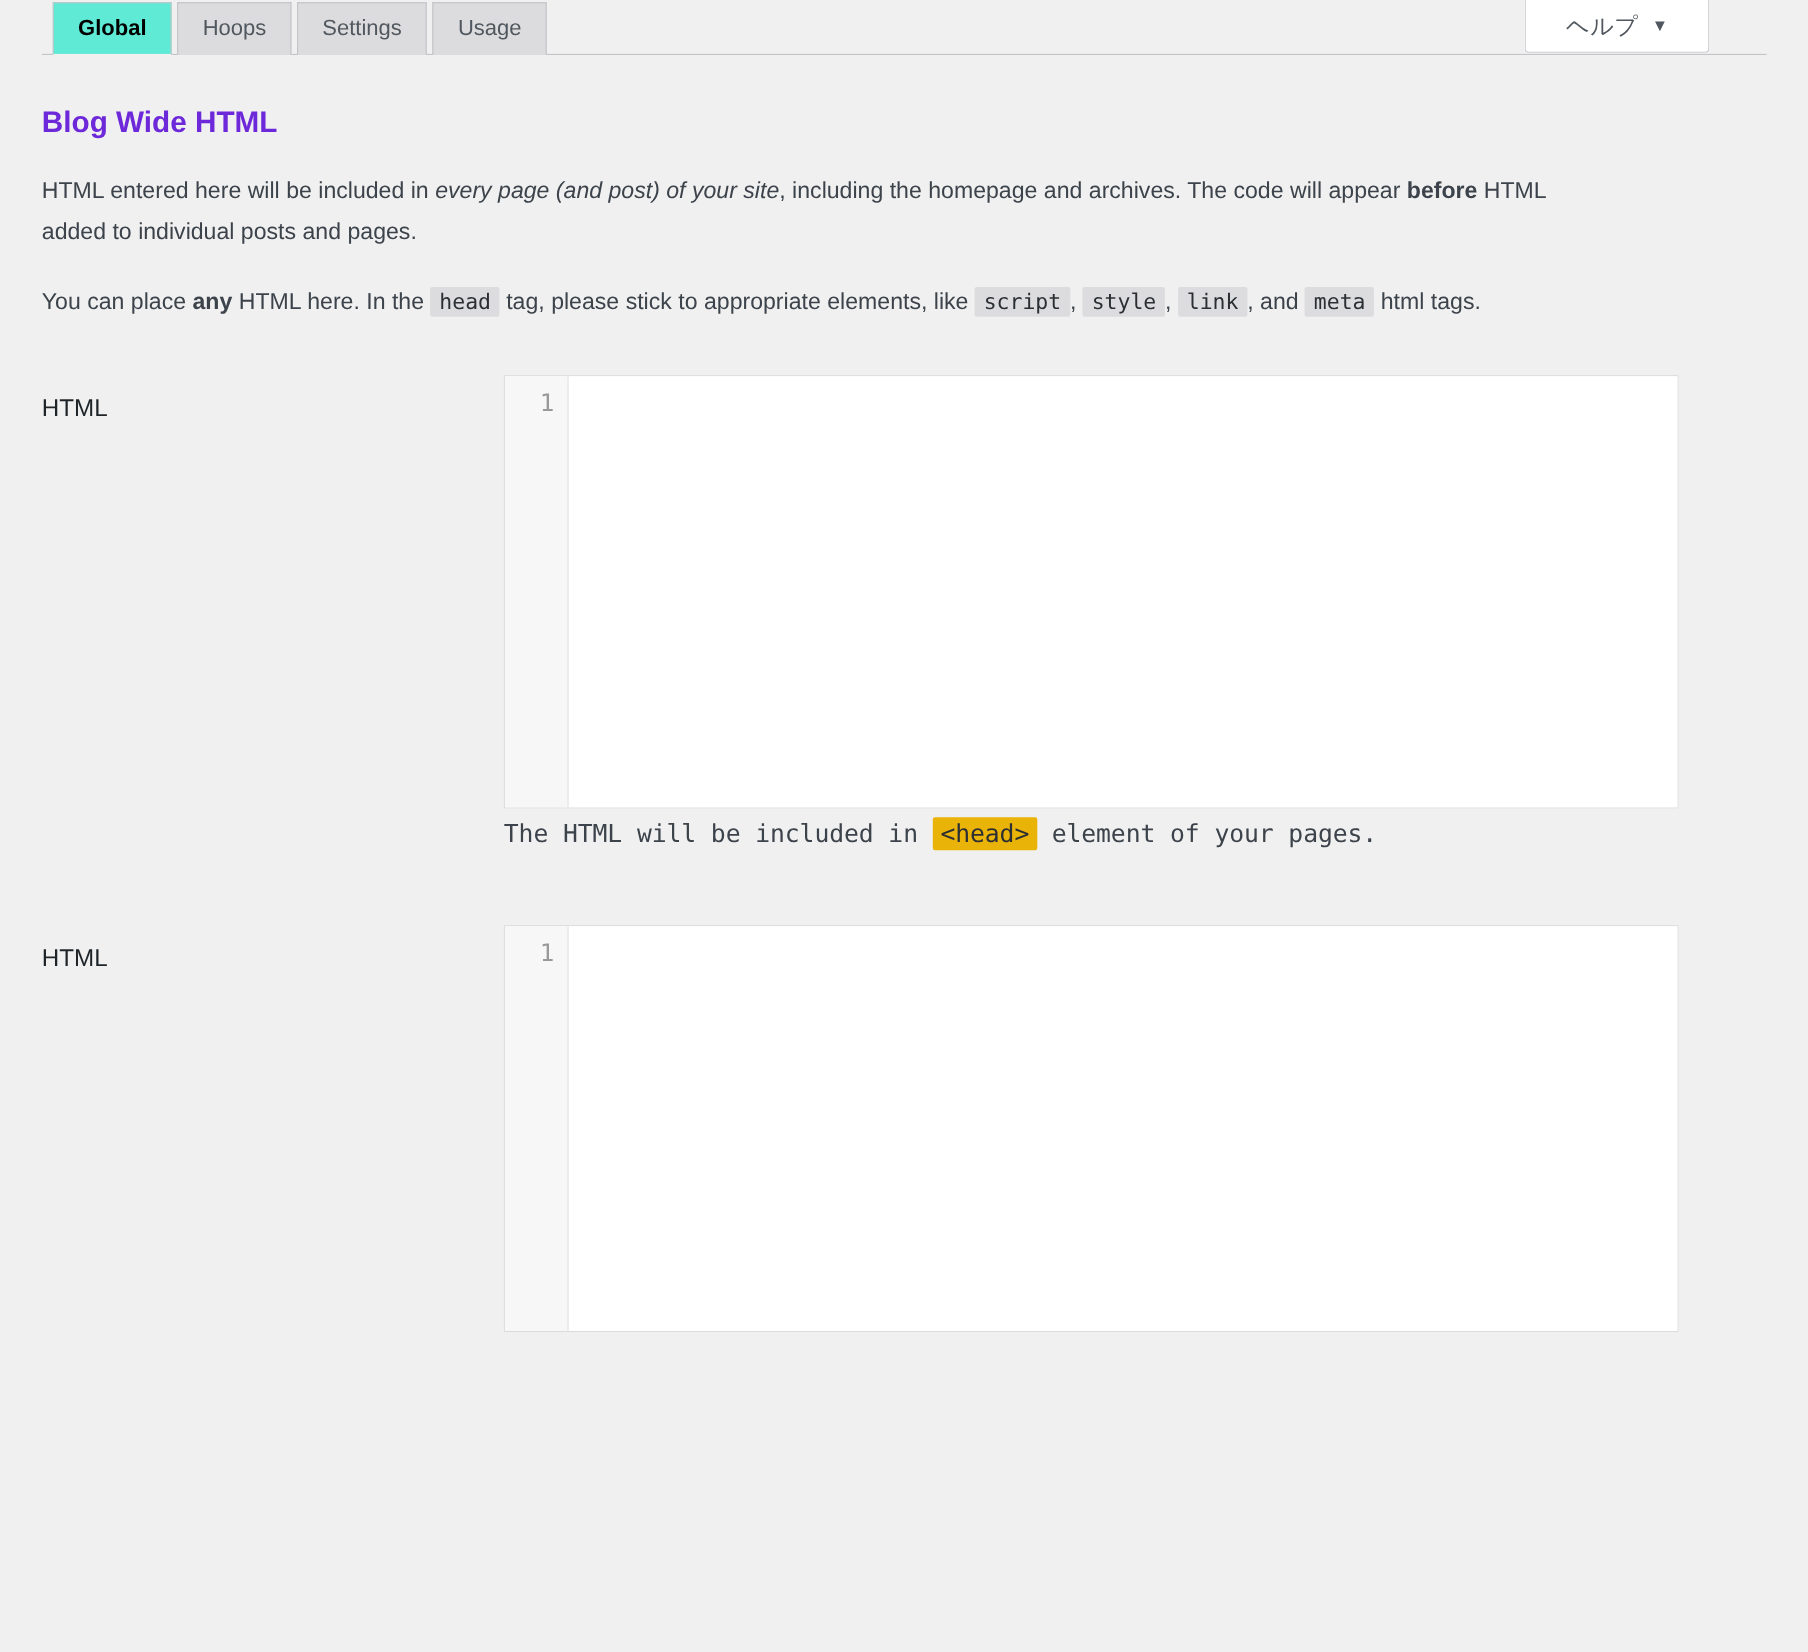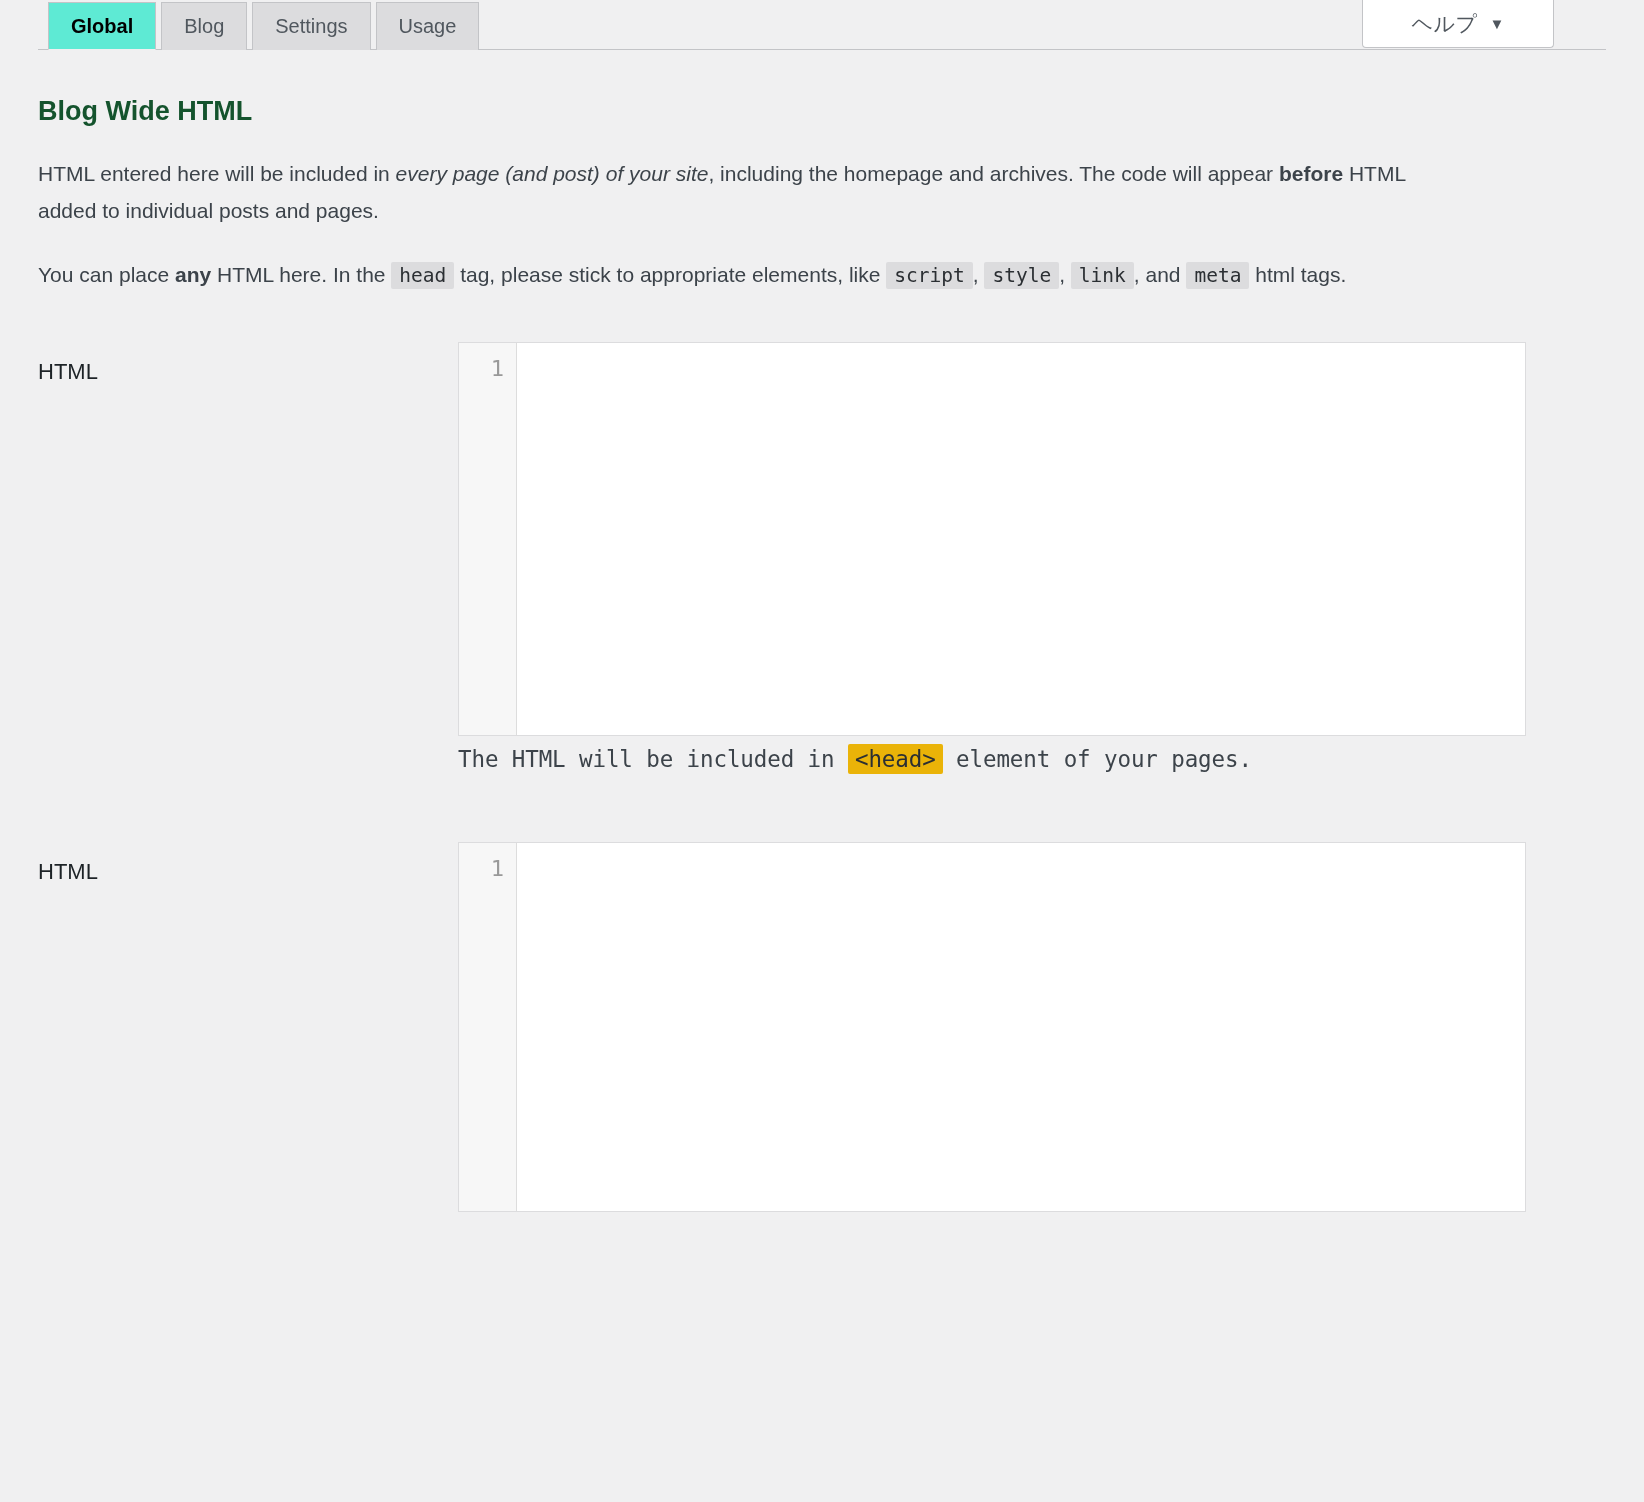--- a/index.html
+++ b/index.html
@@ -16,21 +16,21 @@
     color: #3c434a;
     position: relative;
     overflow: hidden;
   }
 
   
   .help-bar {
     position: absolute;
     top: 0;
     right: 90px;
-    width: 192px;
+    width: 168px;
     height: 48px;
     display: flex;
     align-items: center;
     justify-content: center;
     background: #fff;
     border: 1px solid #c3c4c7;
     border-top: none;
     border-radius: 0 0 4px 4px;
     cursor: pointer;
   }
@@ -90,21 +90,21 @@
     background: #5eead4;
     border-bottom: 1px solid #f0f0f1;
     color: #000;
     font-weight: 700;
   }
 
   
   h2.section-title {
     font-size: 27px;
     font-weight: 700;
-    color: #14532d;
+    color: #6d28d9;
     margin: 0;
     padding: 44px 0 0 0;
     line-height: 1.3;
   }
 
   p.intro {
     font-size: 21px;
     line-height: 1.78;
     color: #3c434a;
     margin: 26px 0 0 0;
@@ -217,21 +217,21 @@
 <div class="help-bar">
   <span class="help-label">ヘルプ</span>
   <span class="caret">▼</span>
 </div>
 
 <div class="wrap">
 
 
   <nav class="nav-tabs">
     <a class="nav-tab active">Global</a>
-    <a class="nav-tab">Blog</a>
+    <a class="nav-tab">Hoops</a>
     <a class="nav-tab">Settings</a>
     <a class="nav-tab">Usage</a>
   </nav>
 
   <h2 class="section-title">Blog Wide HTML</h2>
 
   <p class="intro"><span>HTML entered here will be included in </span><em>every page (and post) of your site</em><span>, including the homepage and archives. The code will appear </span><strong>before</strong><span> HTML added to individual posts and pages.</span></p>
 
   <p class="intro second"><span>You can place </span><strong>any</strong><span> HTML here. In the </span><code>head</code><span> tag, please stick to appropriate elements, like </span><code>script</code><span>, </span><code>style</code><span>, </span><code>link</code><span>, and </span><code>meta</code><span> html tags.</span></p>
 

